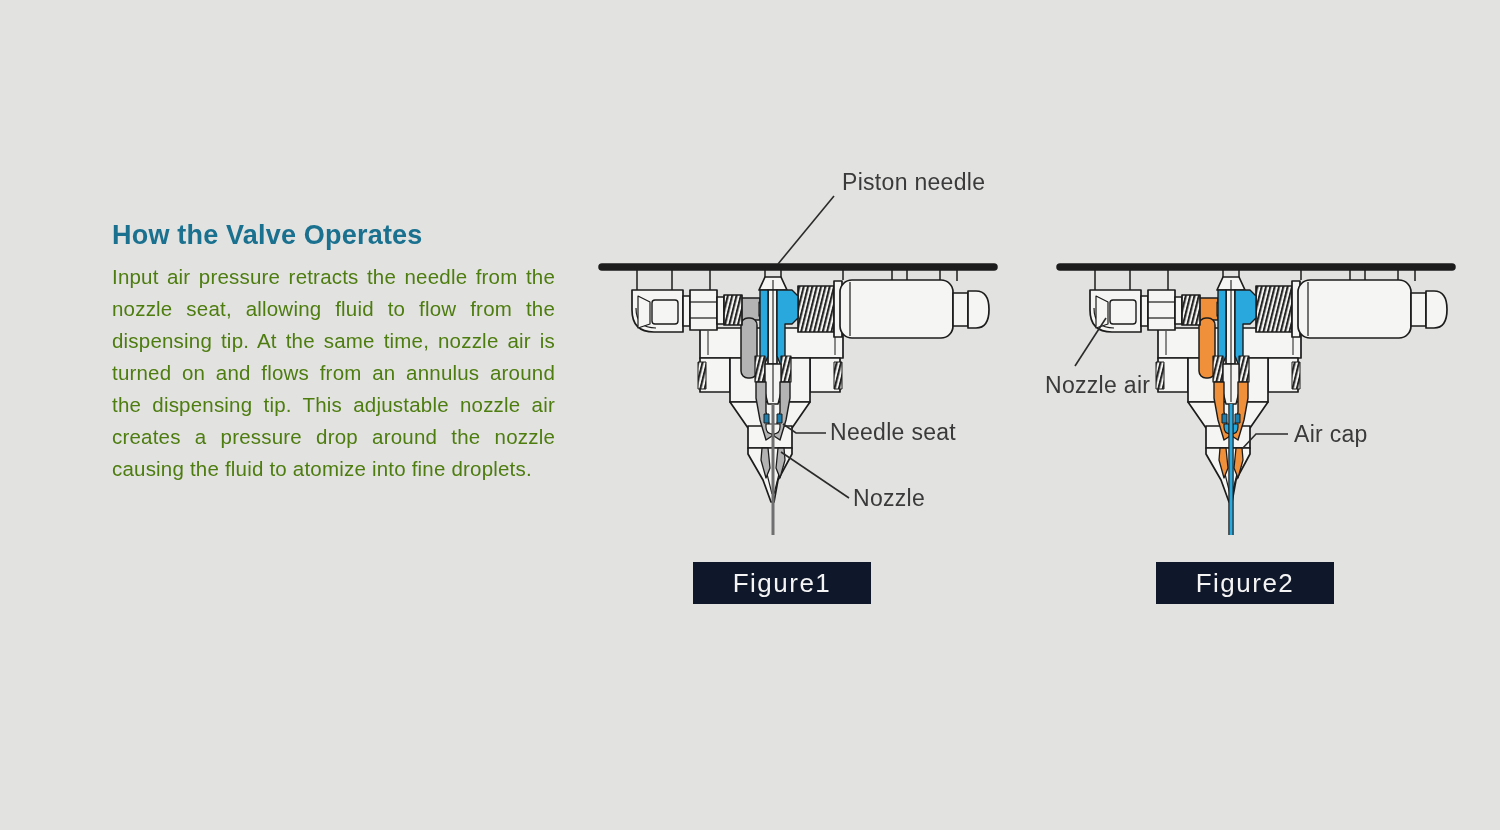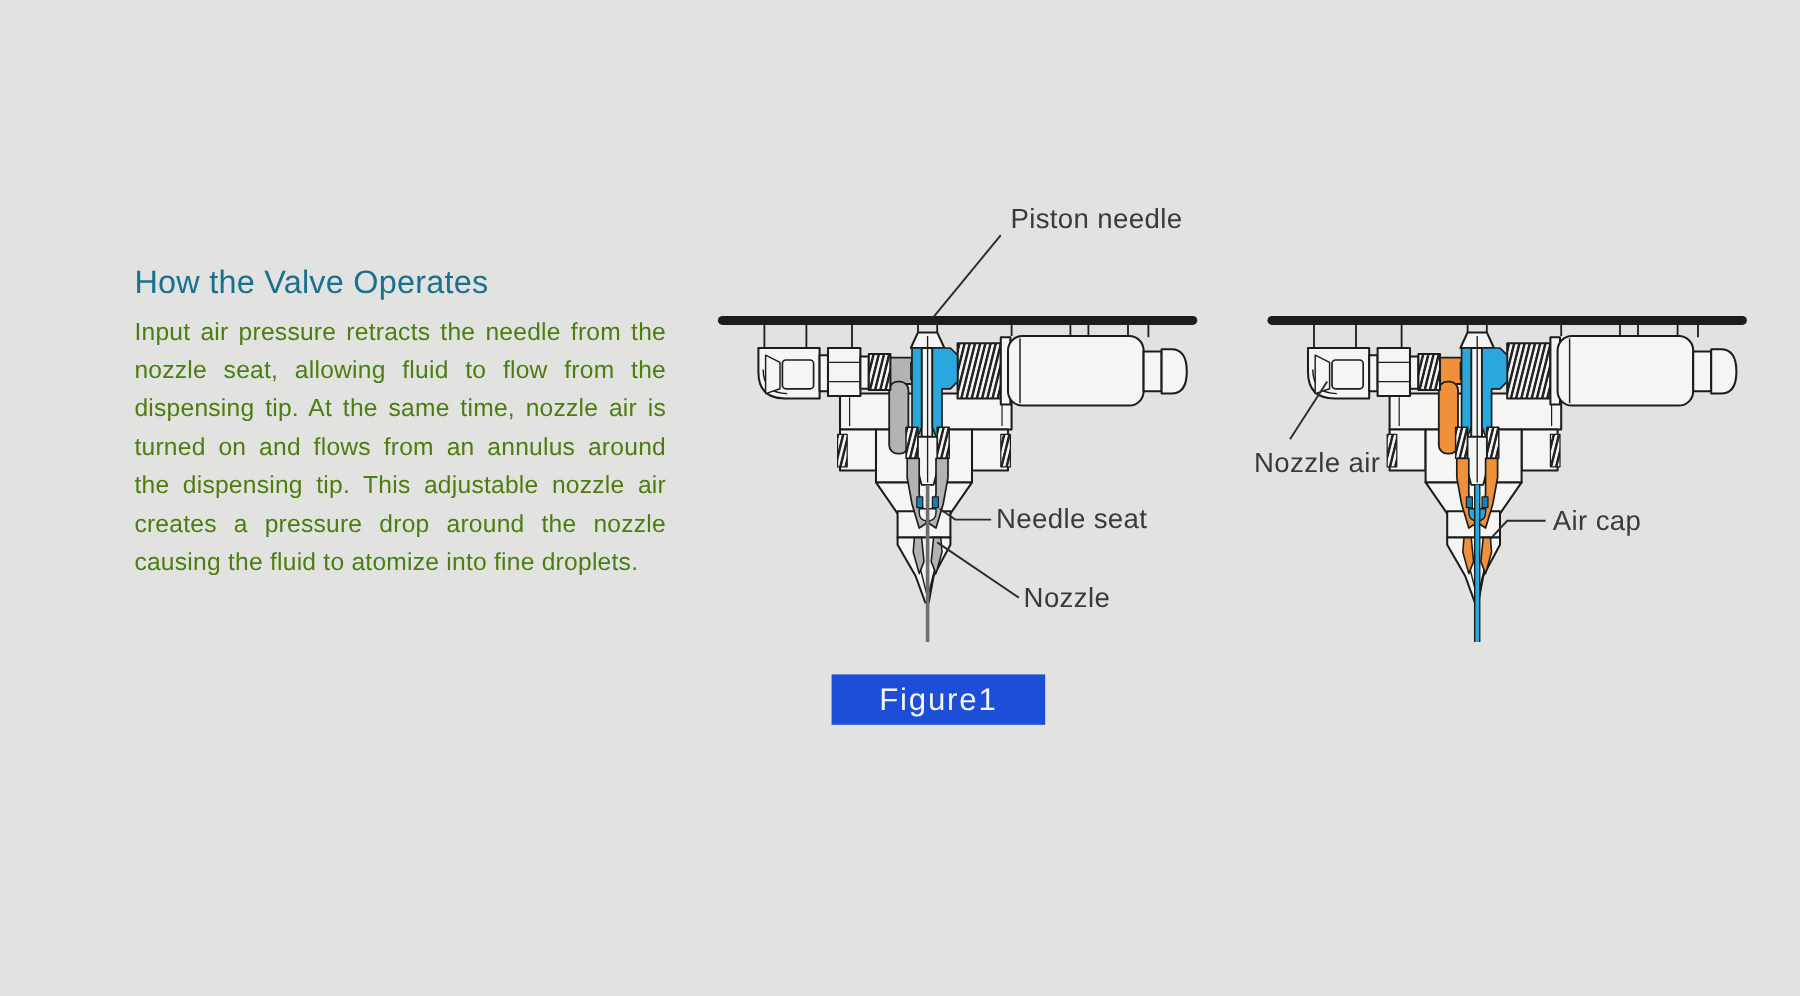--- a/index.html
+++ b/index.html
@@ -7,21 +7,21 @@
     width:1500px;height:830px;overflow:hidden;position:relative;
     background:#e2e2e0;
     font-family:"Liberation Sans", sans-serif;
   }
   .canvas{position:absolute;inset:0;width:1500px;height:830px;}
 
   
   .article{position:absolute;left:112px;top:220px;width:443px;}
   .article h1{
     margin:0 0 10px 0;
-    font-size:27px;font-weight:400;letter-spacing:.2px;
+    font-size:27px;font-weight:700;letter-spacing:.2px;
     color:#19708f;
   }
   .article p{
     margin:0;
     font-size:20.5px;line-height:32px;letter-spacing:.2px;
     text-align:justify;
     color:#4d7c0f;
   }
 
   
@@ -40,21 +40,21 @@
   }
 
   .fig-label{
     font-size:23px;fill:#3a3a3a;letter-spacing:.3px;
   }
   .leader{stroke:#2b2b2b;stroke-width:1.6;fill:none;}
 
   
   .caption{
     position:absolute;top:562px;width:178px;height:42px;z-index:3;
-    background:#1d4ed8;color:#f4f4f4;
+    background:#0f172a;color:#f4f4f4;
     font-size:26px;letter-spacing:1.5px;font-weight:400;
     display:flex;align-items:center;justify-content:center;
   }
   #fig1-caption{left:693px;}
   #fig2-caption{left:1156px;}
 
   .defs-holder{position:absolute;width:0;height:0;}
 </style>
 </head>
 <body>
@@ -159,14 +159,15 @@
 
   <svg id="fig2-svg" class="figsvg fig2-colors" width="470" height="480" viewBox="0 0 470 480" xmlns="http://www.w3.org/2000/svg">
     <use href="#valve" x="20"></use>
     <line class="leader" x1="47" y1="216" x2="78" y2="168"></line>
     <text class="fig-label" x="17" y="243">Nozzle air</text>
     <polyline class="leader" points="260,284 228,284 214,299"></polyline>
     <text class="fig-label" x="266" y="292">Air cap</text>
   </svg>
 
   <div class="caption" id="fig1-caption">Figure1</div>
+  <div class="caption" id="fig2-caption">Figure2</div>
 
 </div>
 
 </body></html>

